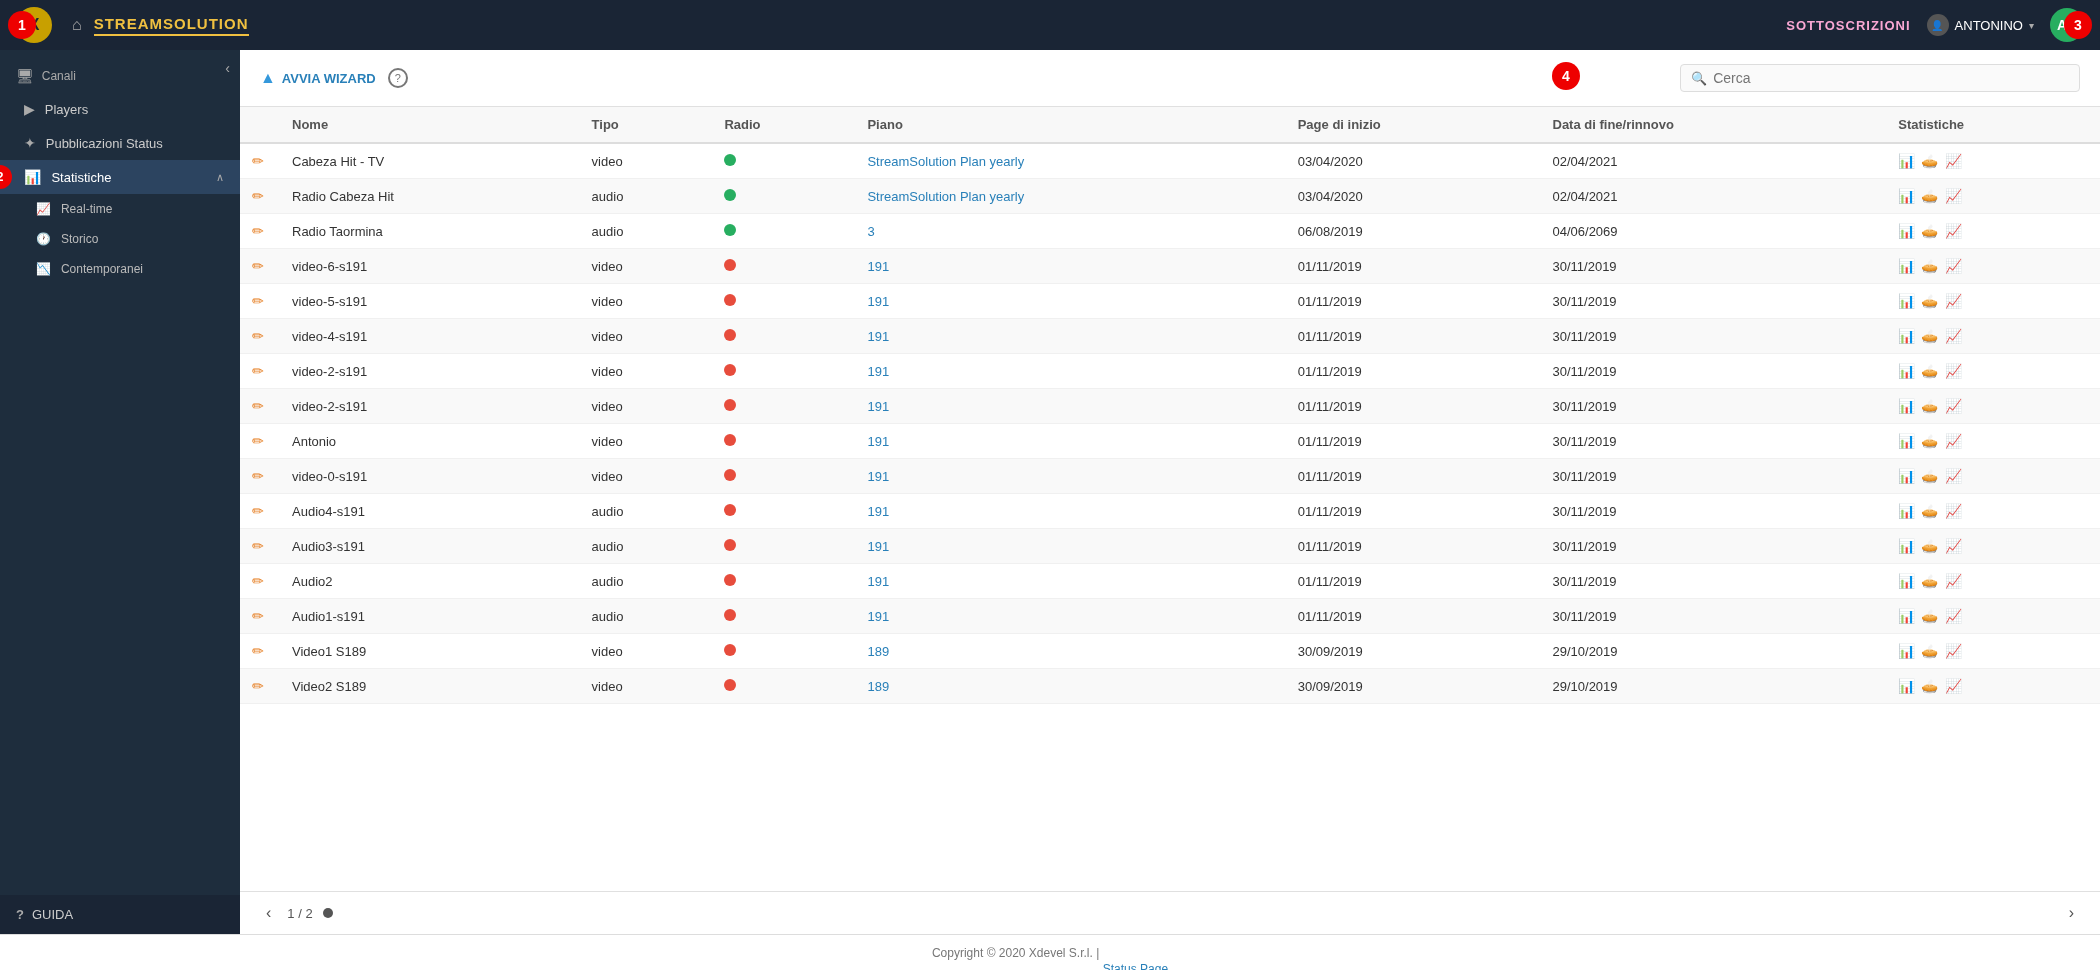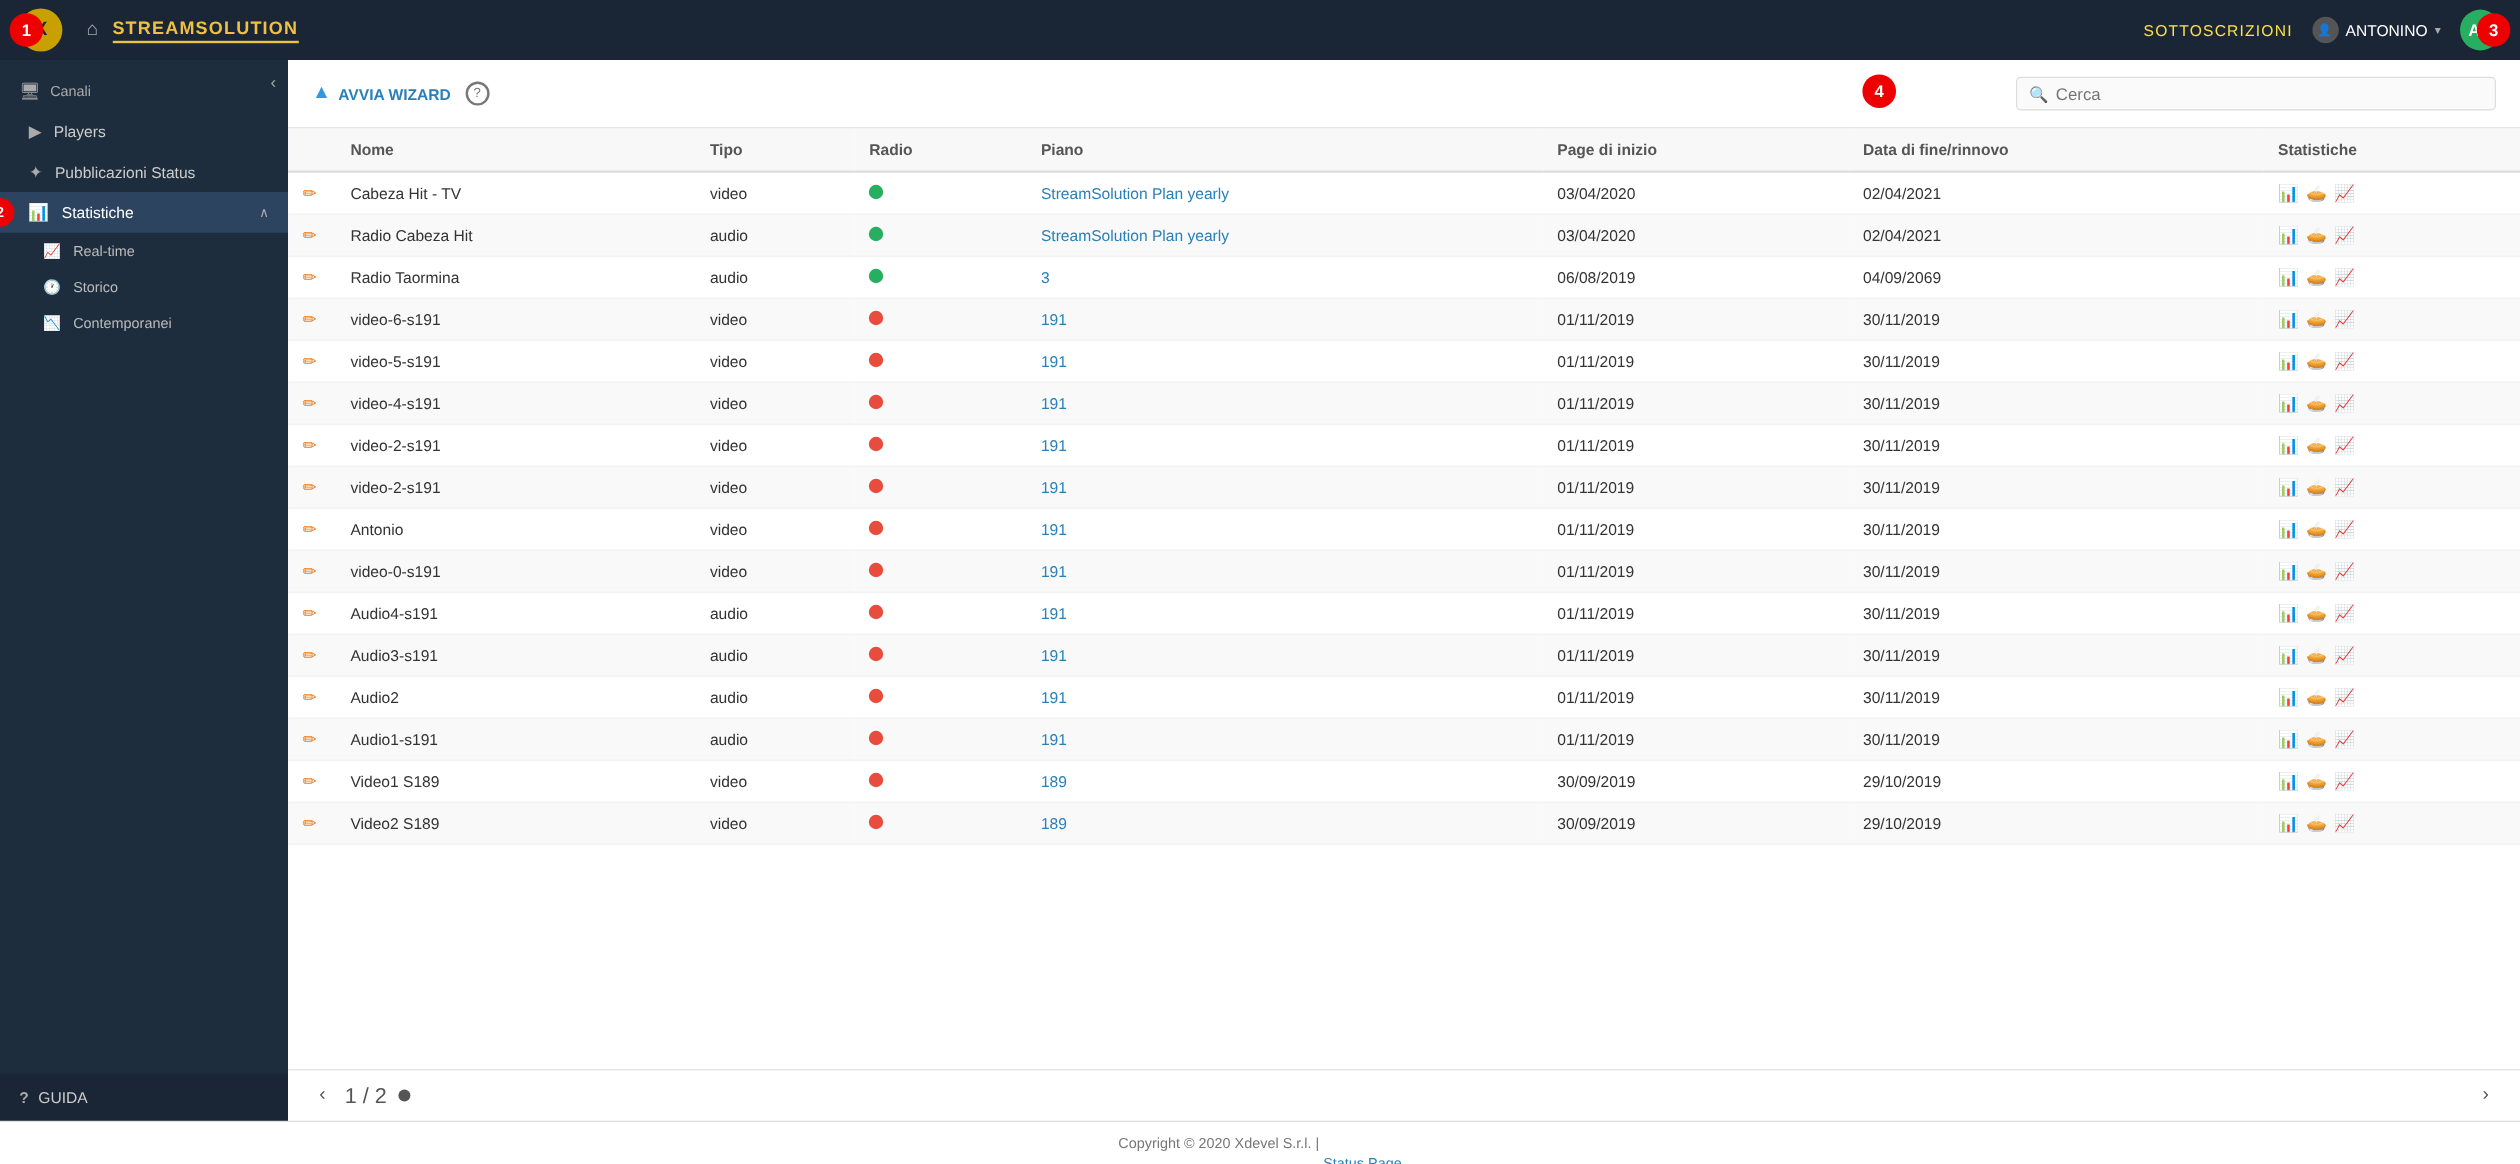--- a/index.html
+++ b/index.html
@@ -33,23 +33,23 @@
       border-bottom: 2px solid #f0c040;
       padding-bottom: 2px;
     }
     .top-nav-right {
       margin-left: auto;
       display: flex;
       align-items: center;
       gap: 16px;
     }
     .sottoscrizioni-btn {
-      color: #fde047;
+      color: #f9a8d4;
       font-size: 13px;
-      font-weight: normal;
+      font-weight: bold;
       letter-spacing: 1px;
       cursor: pointer;
       text-align: center;
     }
     .user-info {
       display: flex; align-items: center; gap: 6px;
       color: #fff; font-size: 13px; cursor: pointer;
     }
     .user-avatar-small {
       width: 22px; height: 22px; border-radius: 50%;
@@ -223,21 +223,21 @@
       align-items: center;
       gap: 10px;
       border-top: 1px solid #e0e0e0;
       background: #fff;
       flex-shrink: 0;
     }
     .page-btn {
       background: none; border: none; cursor: pointer;
       color: #555; font-size: 16px; padding: 2px 6px;
     }
-    .page-info { font-size: 18px; color: #555; }
+    .page-info { font-size: 13px; color: #555; }
     .page-circle {
       width: 10px; height: 10px; border-radius: 50%;
       background: #555; display: inline-block;
     }
 
     
     .footer {
       height: 36px;
       background: #fff;
       border-top: 1px solid #ddd;
@@ -402,21 +402,21 @@
       </td>
       <td>Radio Taormina</td>
       <td>audio</td>
       <td>
         <span class="status-dot dot-green"></span>
       </td>
       <td>
         <a class="plan-link">3</a>
       </td>
       <td>06/08/2019</td>
-      <td>04/09/2069</td>
+      <td>04/06/2069</td>
       <td style="position:relative;">
         <div class="stat-icons">
           <span class="stat-icon">📊</span>
           <span class="stat-icon">🥧</span>
           <span class="stat-icon">📈</span>
         </div>
 
       </td>
     </tr>
             <tr>

